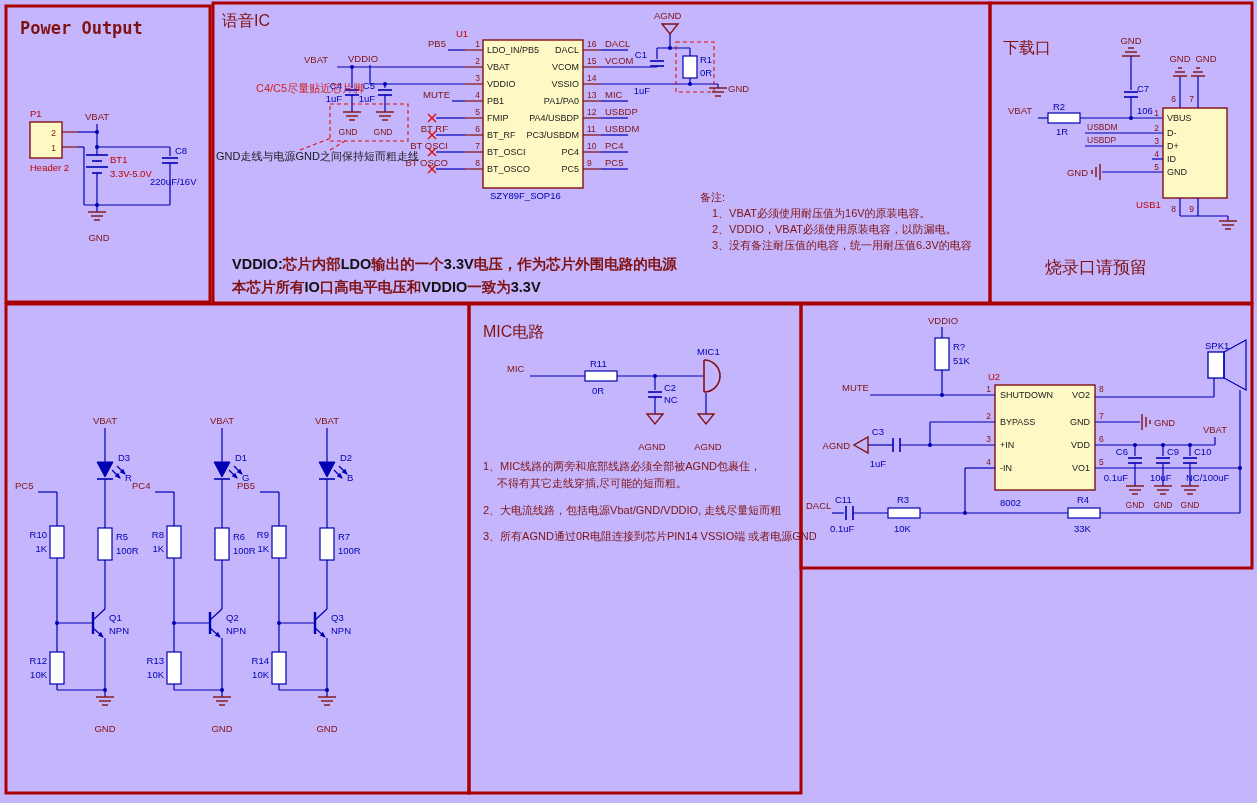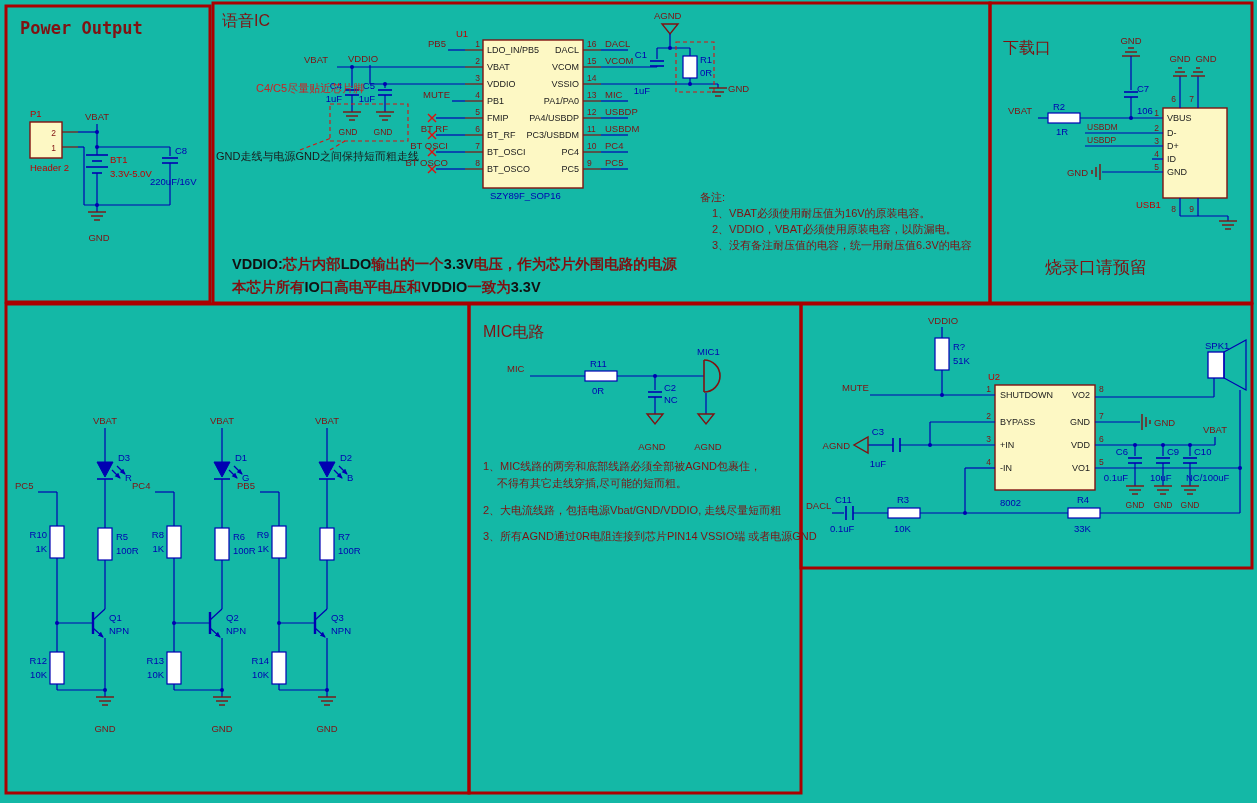--- a/index.html
+++ b/index.html
@@ -1,16 +1,16 @@
 <!DOCTYPE html>
 <html><head>
 <meta charset="utf-8">
 <style>
   html,body{margin:0;padding:0;background:#ffffff;}
-  #sheet{position:relative;width:1257px;height:803px;background:#14b8a6;overflow:hidden;
+  #sheet{position:relative;width:1257px;height:803px;background:#c4b5fd;overflow:hidden;
          font-family:"Liberation Sans","DejaVu Sans",sans-serif;}
   svg{position:absolute;left:0;top:0;}
   
   .border{fill:none;stroke:#aa0000;stroke-width:3;}
   .w{stroke:#0000b2;stroke-width:1.2;fill:none;}
   .w2{stroke:#0000b2;stroke-width:1.6;fill:none;}
   .rbox{fill:#ffffff;stroke:#0000b2;stroke-width:1.2;}
   .ledtri{fill:#0000b2;stroke:#0000b2;}
   .qbar{stroke:#0000b2;stroke-width:2.4;}
   .dot{fill:#0000b2;stroke:none;}

